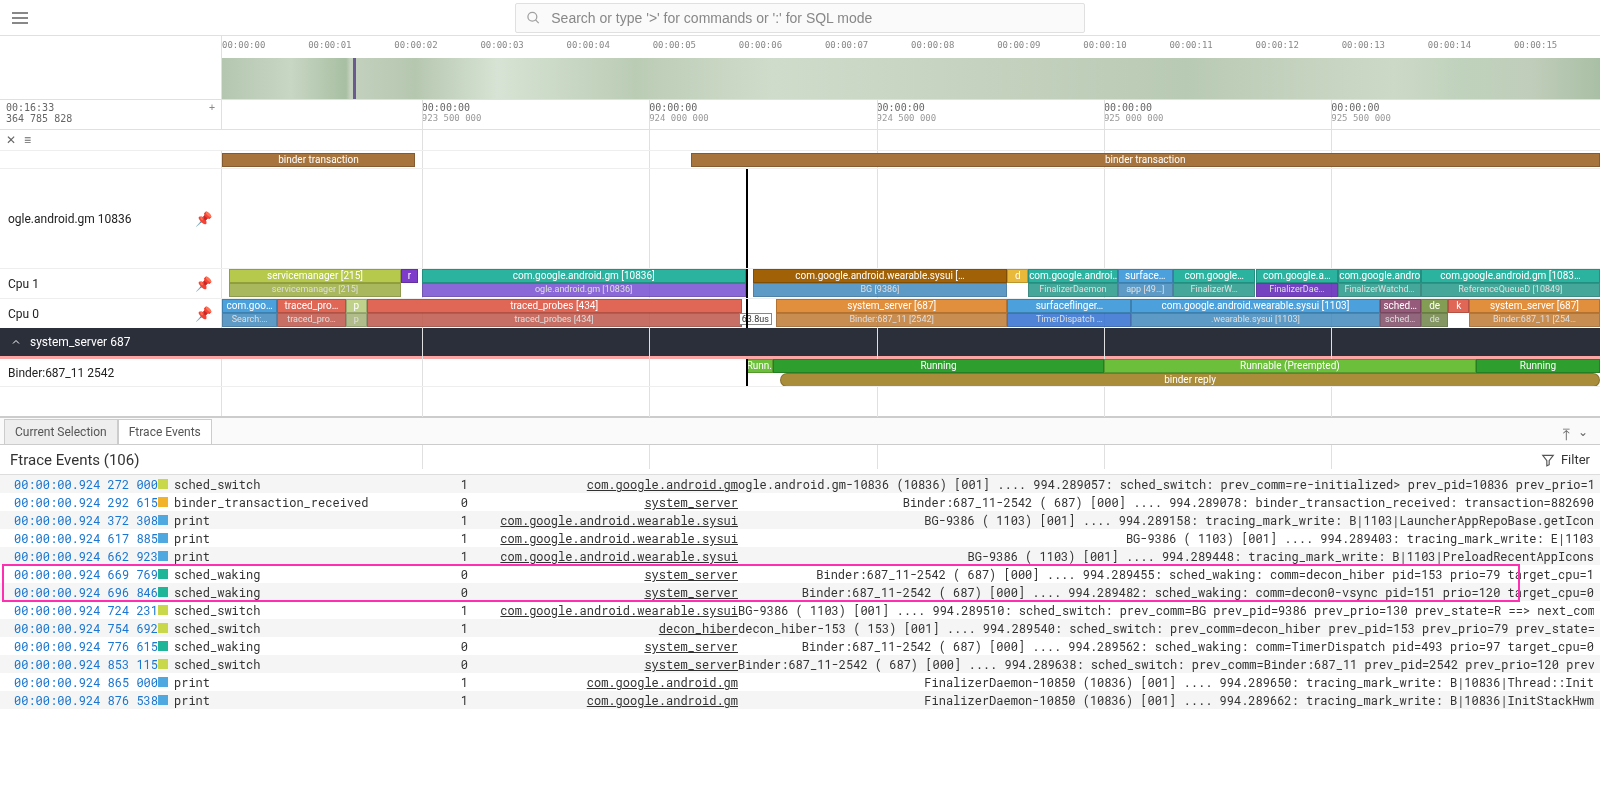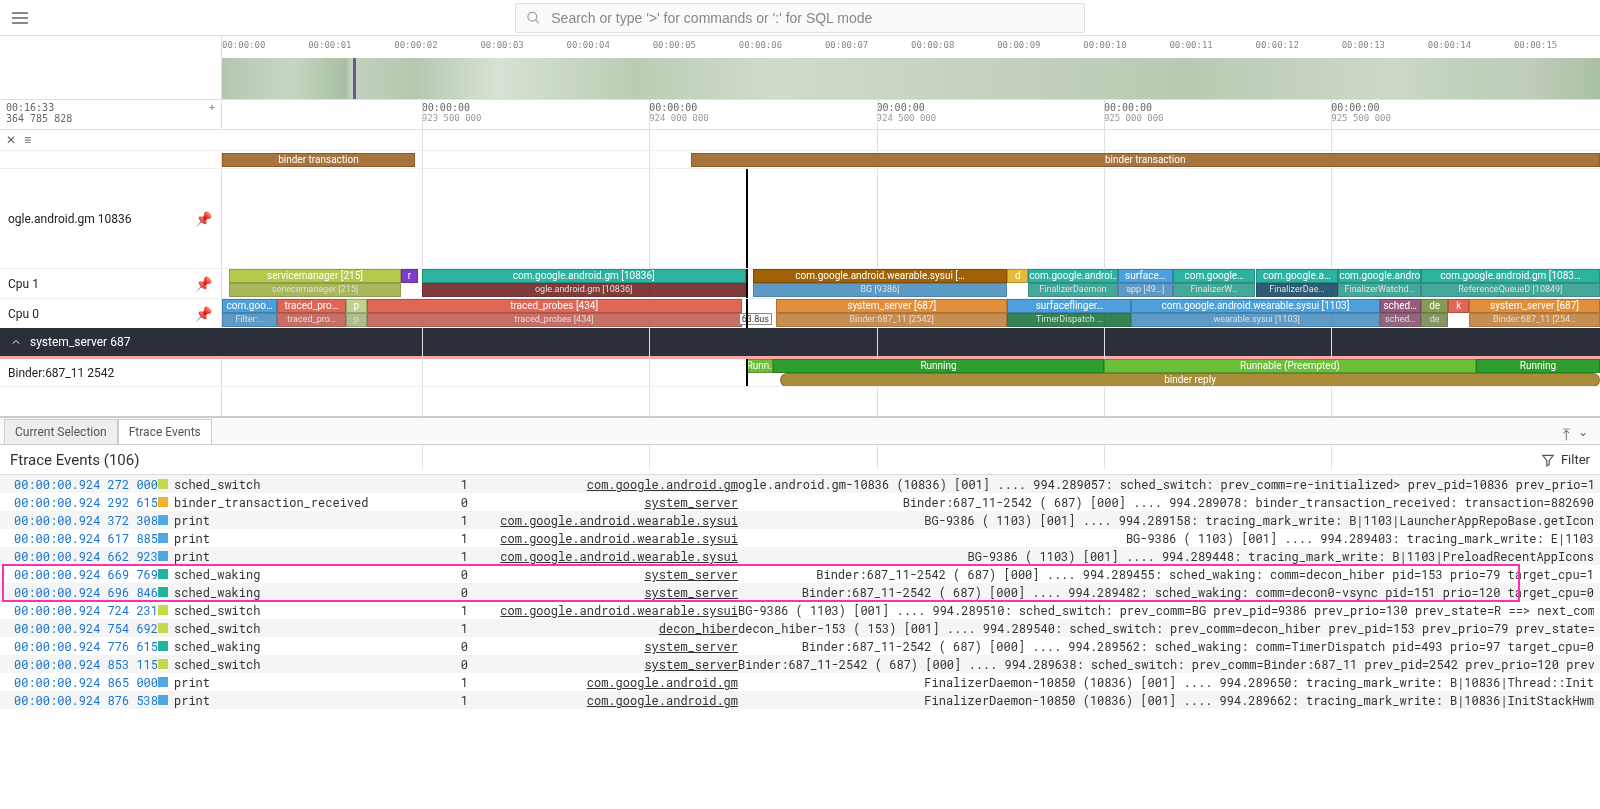--- a/index.html
+++ b/index.html
@@ -160,57 +160,57 @@
       <div class="track-row" style="height: 30px;">
         <div class="tr-name">
           <span>Cpu 1</span>
           <span class="pin">📌</span>
         </div>
         <div class="tr-body">
           <div class="bar" style="left: 0.5%; width: 12.5%; background: rgb(182, 201, 76); top: 0px; height: 14px;">servicemanager [215]</div>
           <div class="bar sub" style="left: 0.5%; width: 12.5%; background: rgb(182, 201, 76); filter: brightness(0.85);">servicemanager [215]</div>
           <div class="bar" style="left: 13%; width: 1.2%; background: rgb(125, 60, 201); top: 0px; height: 14px;">r</div>
           <div class="bar" style="left: 14.5%; width: 23.5%; background: rgb(44, 179, 160); top: 0px; height: 14px;">com.google.android.gm [10836]</div>
-          <div class="bar sub" style="left: 14.5%; width: 23.5%; background: #7f1d1d; filter: brightness(0.85);">ogle.android.gm [10836]</div>
+          <div class="bar sub" style="left: 14.5%; width: 23.5%; background: #8b5cf6; filter: brightness(0.85);">ogle.android.gm [10836]</div>
           <div class="bar" style="left: 38.5%; width: 18.5%; background: #a16207; top: 0px; height: 14px;">com.google.android.wearable.sysui […</div>
           <div class="bar sub" style="left: 38.5%; width: 18.5%; background: rgb(76, 161, 220); filter: brightness(0.85);">BG [9386]</div>
           <div class="bar" style="left: 57%; width: 1.5%; background: rgb(232, 185, 59); top: 0px; height: 14px;">d</div>
           <div class="bar" style="left: 58.5%; width: 6.5%; background: rgb(44, 179, 160); top: 0px; height: 14px;">com.google.androi…</div>
           <div class="bar sub" style="left: 58.5%; width: 6.5%; background: rgb(44, 179, 160); filter: brightness(0.85);">FinalizerDaemon</div>
           <div class="bar" style="left: 65%; width: 4%; background: rgb(76, 161, 220); top: 0px; height: 14px;">surface…</div>
           <div class="bar sub" style="left: 65%; width: 4%; background: rgb(76, 161, 220); filter: brightness(0.85);">app [49…]</div>
           <div class="bar" style="left: 69%; width: 6%; background: rgb(44, 179, 160); top: 0px; height: 14px;">com.google…</div>
           <div class="bar sub" style="left: 69%; width: 6%; background: rgb(44, 179, 160); filter: brightness(0.85);">FinalizerW…</div>
           <div class="bar" style="left: 75%; width: 6%; background: rgb(44, 179, 160); top: 0px; height: 14px;">com.google.a…</div>
-          <div class="bar sub" style="left: 75%; width: 6%; background: #0c4a6e; filter: brightness(0.85);">FinalizerDae…</div>
+          <div class="bar sub" style="left: 75%; width: 6%; background: #6d28d9; filter: brightness(0.85);">FinalizerDae…</div>
           <div class="bar" style="left: 81%; width: 6%; background: rgb(44, 179, 160); top: 0px; height: 14px;">com.google.andro…</div>
           <div class="bar sub" style="left: 81%; width: 6%; background: rgb(44, 179, 160); filter: brightness(0.85);">FinalizerWatchd…</div>
           <div class="bar" style="left: 87%; width: 13%; background: rgb(44, 179, 160); top: 0px; height: 14px;">com.google.android.gm [1083…</div>
           <div class="bar sub" style="left: 87%; width: 13%; background: rgb(44, 179, 160); filter: brightness(0.85);">ReferenceQueueD [10849]</div>
           <div class="playhead" style="left: 38%; top: 0px; bottom: 0px;"></div>
         </div>
       </div>
       <div class="track-row" style="height: 30px;">
         <div class="tr-name">
           <span>Cpu 0</span>
           <span class="pin">📌</span>
         </div>
         <div class="tr-body">
           <div class="bar" style="left: 0%; width: 4%; background: rgb(76, 161, 220); top: 0px; height: 14px;">com.goo…</div>
-          <div class="bar sub" style="left: 0%; width: 4%; background: rgb(76, 161, 220); filter: brightness(0.85);">Filter:…</div>
+          <div class="bar sub" style="left: 0%; width: 4%; background: rgb(76, 161, 220); filter: brightness(0.85);">Search:…</div>
           <div class="bar" style="left: 4%; width: 5%; background: rgb(224, 102, 86); top: 0px; height: 14px;">traced_pro…</div>
           <div class="bar sub" style="left: 4%; width: 5%; background: rgb(224, 102, 86); filter: brightness(0.85);">traced_pro…</div>
           <div class="bar" style="left: 9%; width: 1.5%; background: rgb(192, 209, 140); top: 0px; height: 14px;">p</div>
           <div class="bar sub" style="left: 9%; width: 1.5%; background: rgb(192, 209, 140); filter: brightness(0.85);">p</div>
           <div class="bar" style="left: 10.5%; width: 27.2%; background: rgb(224, 102, 86); top: 0px; height: 14px;">traced_probes [434]</div>
           <div class="bar sub" style="left: 10.5%; width: 27.2%; background: rgb(224, 102, 86); filter: brightness(0.85);">traced_probes [434]</div>
           <div class="bar" style="left: 40.2%; width: 16.8%; background: rgb(225, 143, 60); top: 0px; height: 14px;">system_server [687]</div>
           <div class="bar sub" style="left: 40.2%; width: 16.8%; background: rgb(225, 143, 60); filter: brightness(0.85);">Binder:687_11 [2542]</div>
           <div class="bar" style="left: 57%; width: 9%; background: rgb(76, 161, 220); top: 0px; height: 14px;">surfaceflinger…</div>
-          <div class="bar sub" style="left: 57%; width: 9%; background: #15803d; filter: brightness(0.85);">TimerDispatch …</div>
+          <div class="bar sub" style="left: 57%; width: 9%; background: #3b82f6; filter: brightness(0.85);">TimerDispatch …</div>
           <div class="bar" style="left: 66%; width: 18%; background: rgb(76, 161, 220); top: 0px; height: 14px;">com.google.android.wearable.sysui [1103]</div>
           <div class="bar sub" style="left: 66%; width: 18%; background: rgb(76, 161, 220); filter: brightness(0.85);">.wearable.sysui [1103]</div>
           <div class="bar" style="left: 84%; width: 3%; background: rgb(150, 91, 122); top: 0px; height: 14px;">sched…</div>
           <div class="bar sub" style="left: 84%; width: 3%; background: rgb(150, 91, 122); filter: brightness(0.85);">sched…</div>
           <div class="bar" style="left: 87%; width: 2%; background: rgb(131, 158, 84); top: 0px; height: 14px;">de</div>
           <div class="bar sub" style="left: 87%; width: 2%; background: rgb(131, 158, 84); filter: brightness(0.85);">de</div>
           <div class="bar" style="left: 89%; width: 1.5%; background: rgb(224, 102, 86); top: 0px; height: 14px;">k</div>
           <div class="bar" style="left: 90.5%; width: 9.5%; background: rgb(225, 143, 60); top: 0px; height: 14px;">system_server [687]</div>
           <div class="bar sub" style="left: 90.5%; width: 9.5%; background: rgb(225, 143, 60); filter: brightness(0.85);">Binder:687_11 [254…</div>
           <div style="position: absolute; left: 37.5%; top: 14px; font-size: 9px; background: rgb(255, 255, 255); border: 1px solid rgb(136, 136, 136); padding: 0px 2px; z-index: 5;">63.8us</div>

